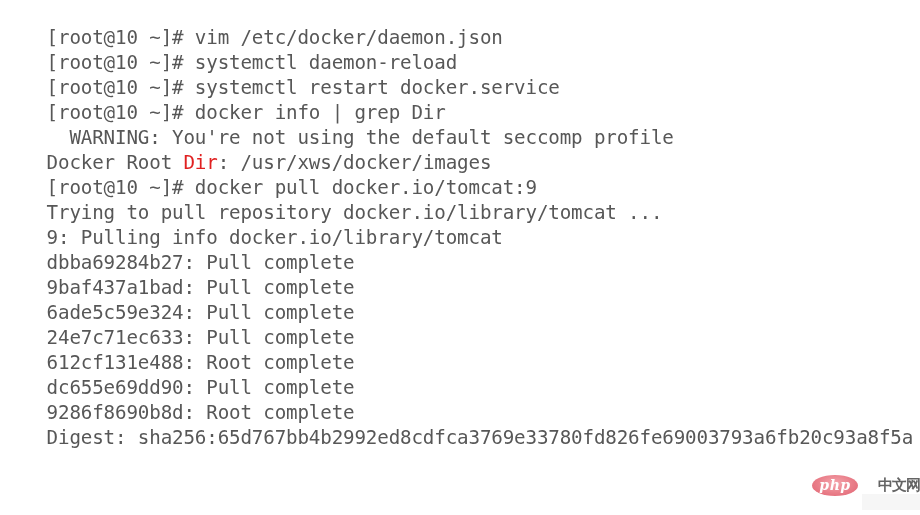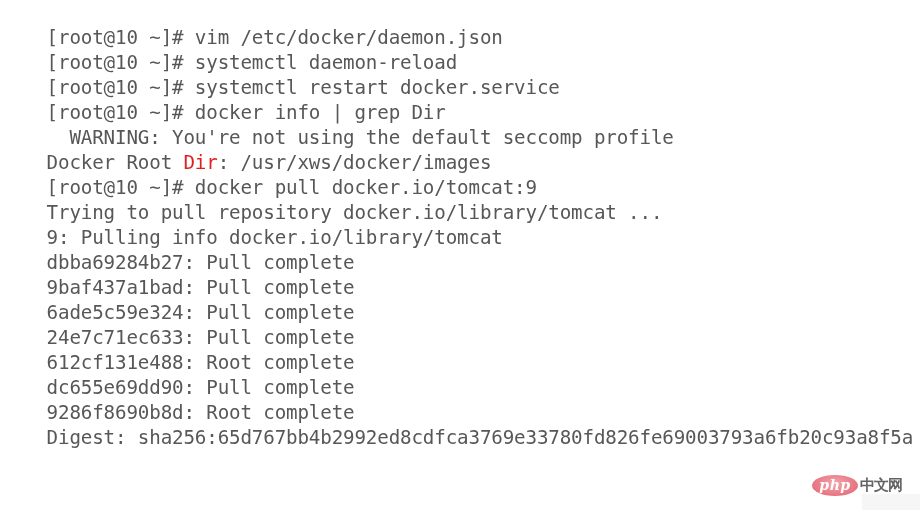--- a/index.html
+++ b/index.html
@@ -60,21 +60,21 @@
     font-family: "DejaVu Serif", "Liberation Serif", serif;
     font-style: italic;
     font-weight: bold;
     font-size: 14px;
     line-height: 21px;
     text-align: center;
     letter-spacing: 0.5px;
     opacity: 0.92;
   }
   #watermark .cn-text {
-    margin-left: 2px;
+    margin-left: 20px;
     font-family: "DejaVu Sans", "Liberation Sans", sans-serif;
     font-size: 15px;
     line-height: 21px;
     color: #4a4a4a;
     font-weight: bold;
     opacity: 0.85;
     letter-spacing: -1px;
   }
   #watermark .wm-fade {
     position: absolute;

